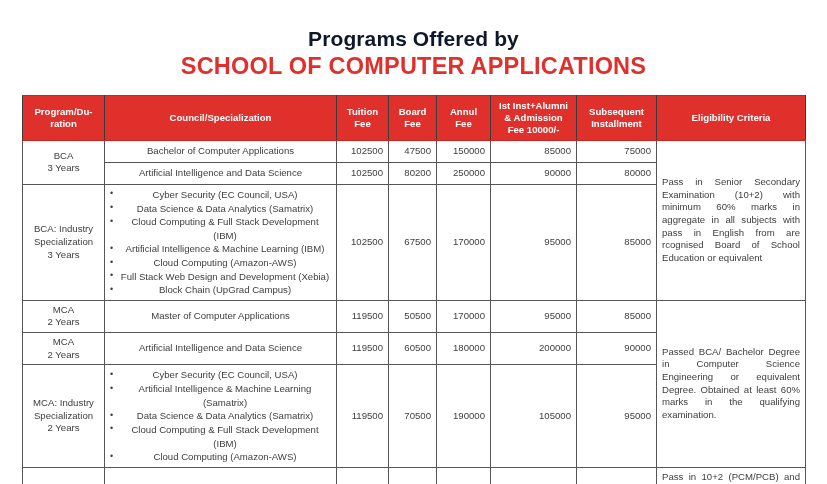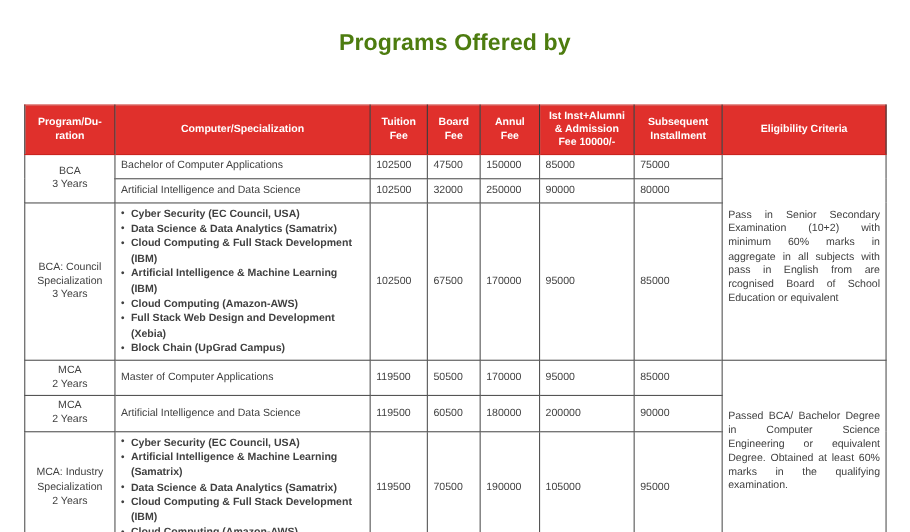--- a/index.html
+++ b/index.html
@@ -19,21 +19,21 @@
     width: 827px;
     height: 484px;
     box-sizing: border-box;
   }
   .title-block {
     text-align: center;
     padding-top: 27px;
     line-height: 1.16;
   }
   .title-line1 {
-    color: #4d7c0f;
+    color: #0f172a;
     font-size: 21px;
     font-weight: bold;
     letter-spacing: 0.1px;
   }
   .title-line2 {
     color: #e0302c;
     font-size: 23.5px;
     font-weight: bold;
     letter-spacing: 0.2px;
     margin-top: 2px;
@@ -77,36 +77,35 @@
     color: #404040;
     vertical-align: middle;
     padding: 3px 5px;
     line-height: 1.32;
   }
   td.c-prog {
     text-align: center;
     line-height: 1.45;
   }
   td.c-branch {
-    text-align: left;
+    text-align: center;
   }
   td.c-num {
-    text-align: left;
+    text-align: right;
   }
   td.c-elig {
     text-align: justify;
     padding: 6px 8px;
     line-height: 1.35;
     vertical-align: middle;
   }
   .bullets {
     margin: 0;
     padding: 0;
     list-style: none;
-    font-weight: bold;
   }
   .bullets li {
     position: relative;
     padding-left: 9px;
     line-height: 1.42;
   }
   .bullets li::before {
     content: "\2022";
     position: absolute;
     left: 0;
@@ -116,41 +115,42 @@
   .prog-name { display: block; }
   .prog-dur { display: block; }
 </style>
 </head>
 <body>
 
 <div class="page">
 
   <div class="title-block">
     <div class="title-line1">Programs Offered by</div>
+    <div class="title-line2">SCHOOL OF COMPUTER APPLICATIONS</div>
   </div>
 
   <div class="table-wrap">
     <table class="fees">
       <colgroup>
         <col style="width:82px">
         <col style="width:232px">
         <col style="width:52px">
         <col style="width:48px">
         <col style="width:54px">
         <col style="width:86px">
         <col style="width:80px">
         <col style="width:149px">
       </colgroup>
       <thead>
         <tr>
           <th class="hdr-sep">
             <span>Program/Du-</span><br>
             <span>ration</span>
           </th>
-          <th class="hdr-sep">Computer/Specialization</th>
+          <th class="hdr-sep">Council/Specialization</th>
           <th class="hdr-sep">
             <span>Tuition</span><br>
             <span>Fee</span>
           </th>
           <th class="hdr-sep">
             <span>Board</span><br>
             <span>Fee</span>
           </th>
           <th class="hdr-sep">
             <span>Annul</span><br>
@@ -180,29 +180,29 @@
           <td class="c-num">47500</td>
           <td class="c-num">150000</td>
           <td class="c-num">85000</td>
           <td class="c-num">75000</td>
           <td class="c-elig" rowspan="3">Pass in Senior Secondary Examination (10+2) with minimum 60% marks in aggregate in all subjects with pass in English from are rcognised Board of School Education or equivalent</td>
         </tr>
 
         <tr style="height:22px">
           <td class="c-branch">Artificial Intelligence and Data Science</td>
           <td class="c-num">102500</td>
-          <td class="c-num">32000</td>
+          <td class="c-num">80200</td>
           <td class="c-num">250000</td>
           <td class="c-num">90000</td>
           <td class="c-num">80000</td>
         </tr>
 
         <tr style="height:88px">
           <td class="c-prog">
-            <span class="prog-name">BCA: Council</span>
+            <span class="prog-name">BCA: Industry</span>
             <span class="prog-name">Specialization</span>
             <span class="prog-dur">3 Years</span>
           </td>
           <td class="c-branch">
             <ul class="bullets">
               <li>Cyber Security (EC Council, USA)</li>
               <li>Data Science &amp; Data Analytics (Samatrix)</li>
               <li>Cloud Computing &amp; Full Stack Development (IBM)</li>
               <li>Artificial Intelligence &amp; Machine Learning (IBM)</li>
               <li>Cloud Computing (Amazon-AWS)</li>

